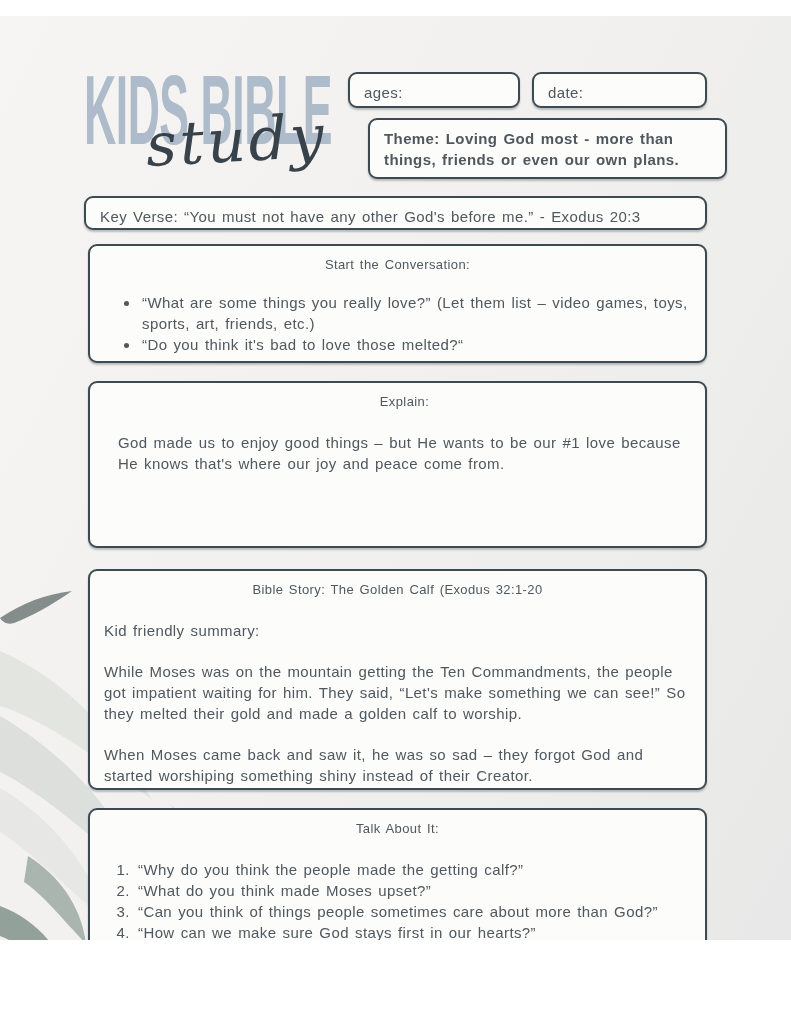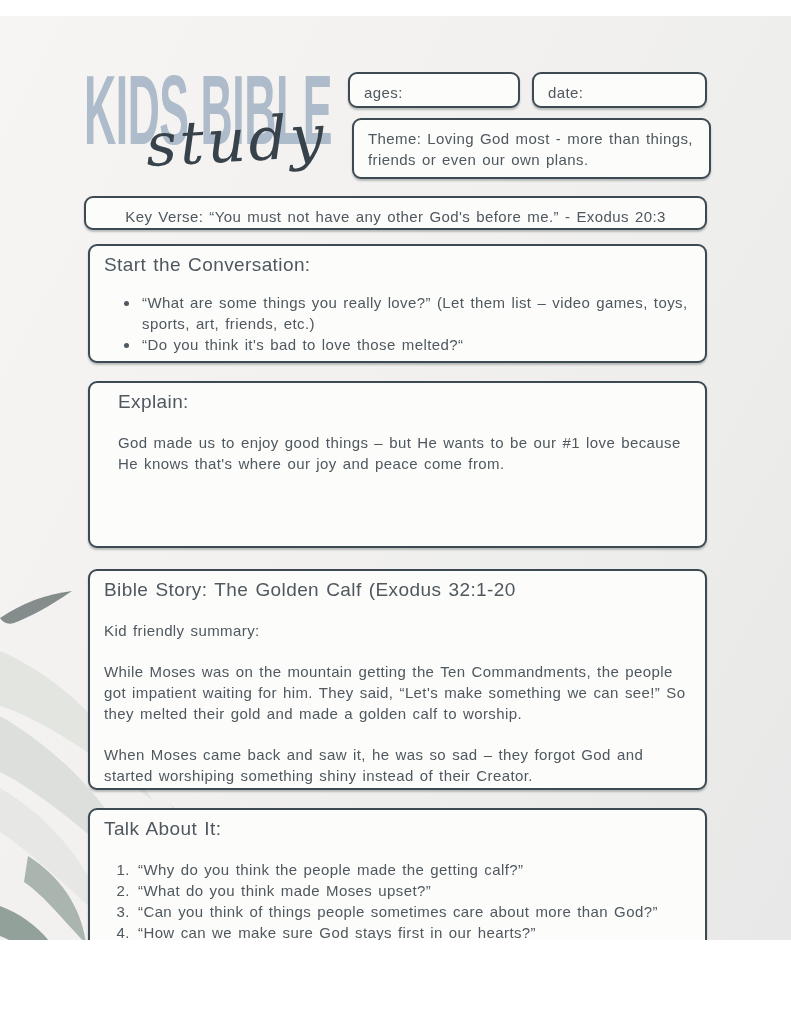--- a/index.html
+++ b/index.html
@@ -33,27 +33,27 @@
     position:absolute;box-sizing:border-box;
     background:#fcfcfb;
     border:2px solid #3d4a52;border-radius:9px;
     box-shadow:0 2px 2px rgba(95,105,110,0.40);
     font-size:15px;line-height:21px;
     letter-spacing:0.4px;word-spacing:1.5px;
     padding:8px 14px;overflow:hidden;
   }
   .box-ages{left:348px;top:56px;width:172px;height:36px;}
   .box-date{left:532px;top:56px;width:175px;height:36px;}
-  .box-theme{left:352px;top:102px;width:359px;height:61px;}
-  .box-keyverse{left:84px;top:180px;width:623px;height:34px;text-align:center;}
+  .box-theme{left:368px;top:102px;width:359px;height:61px;font-weight:bold;}
+  .box-keyverse{left:84px;top:180px;width:623px;height:34px;}
   .box-start{left:88px;top:228px;width:619px;height:119px;}
   .box-explain{left:88px;top:365px;width:619px;height:167px;padding-left:28px;}
   .box-story{left:88px;top:553px;width:619px;height:221px;}
   .box-talk{left:88px;top:792px;width:619px;height:149px;}
-  .box h2{margin:0;font-size:19px;line-height:21px;font-weight:400;}
+  .box h2{margin:0;font-size:13px;line-height:21px;font-weight:400;text-align:center;}
   .box p{margin:20px 0 0;}
   .box ul{margin:17px 0 0;padding-left:36px;}
   .box ol{margin:20px 0 0;padding-left:32px;}
   .box li{margin:0;padding-left:2px;}
 </style>
 </head>
 <body>
 
 <div class="page">
 

